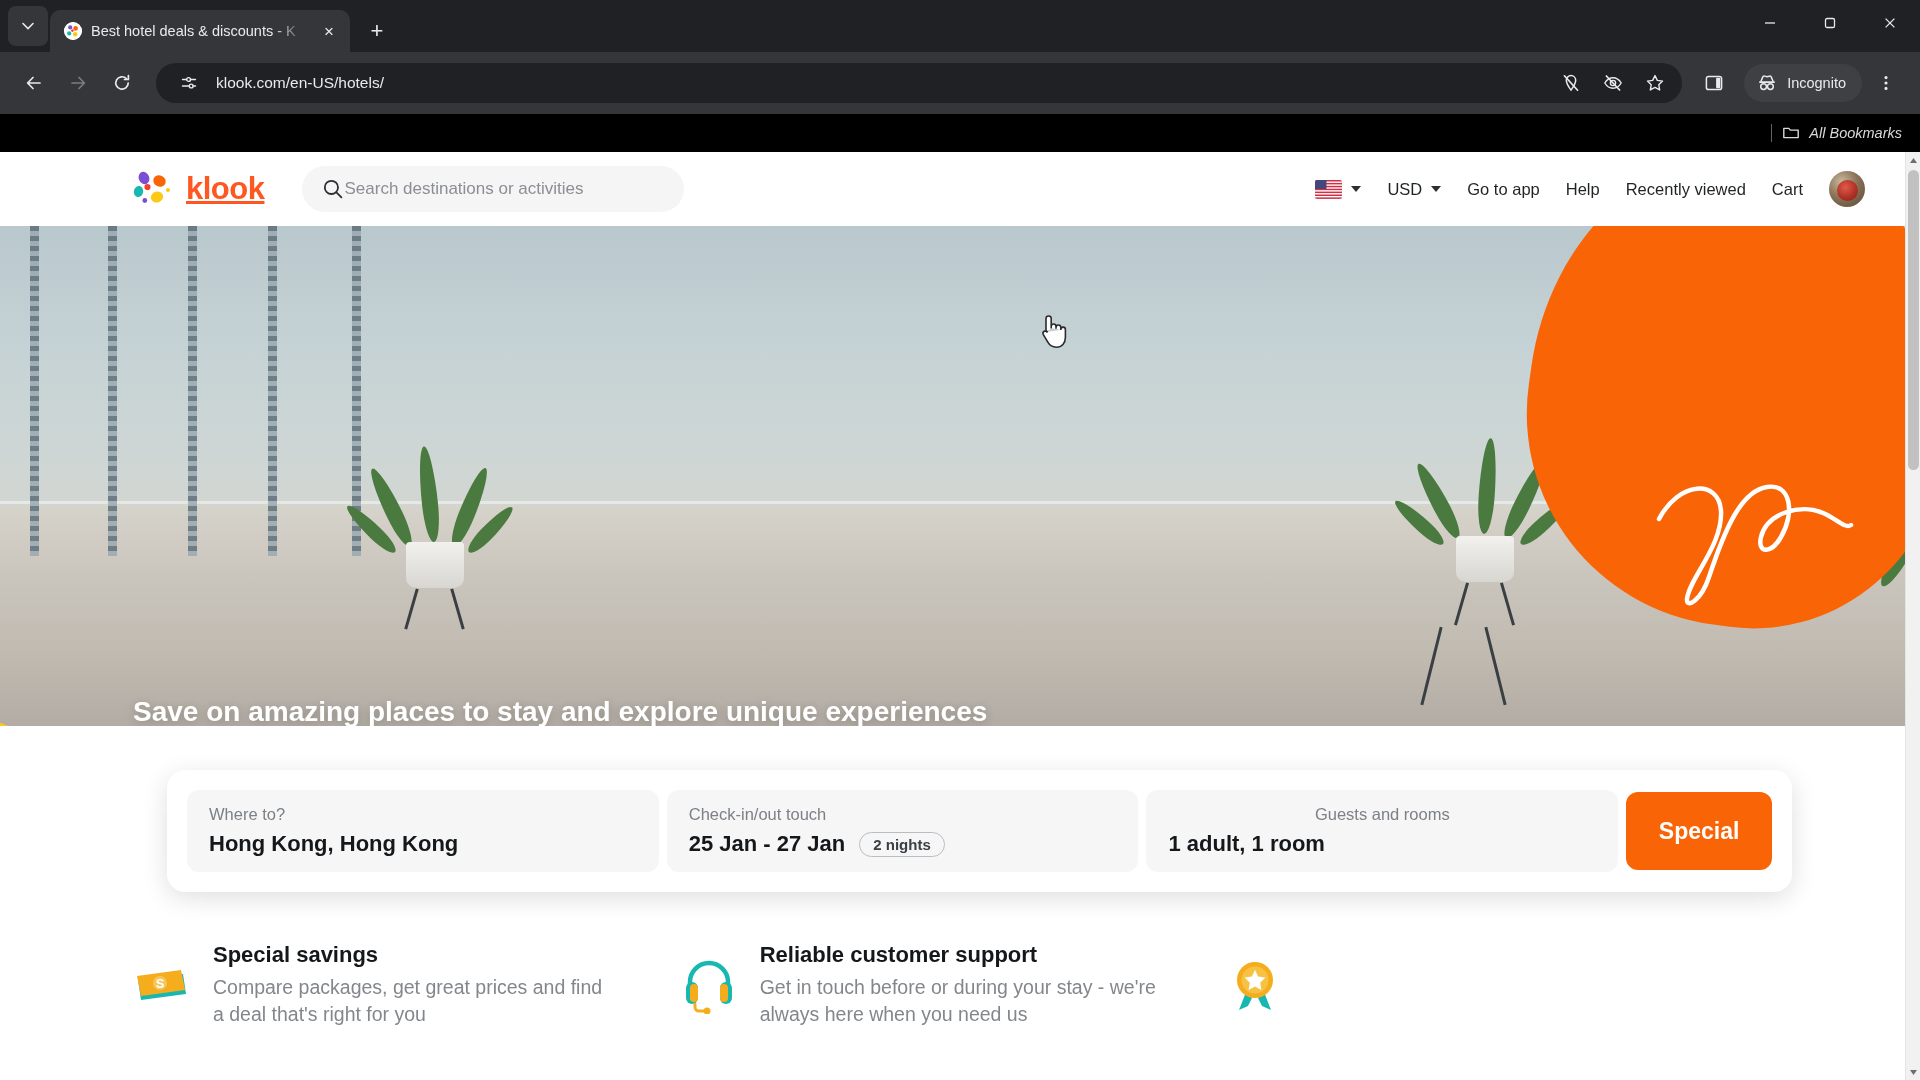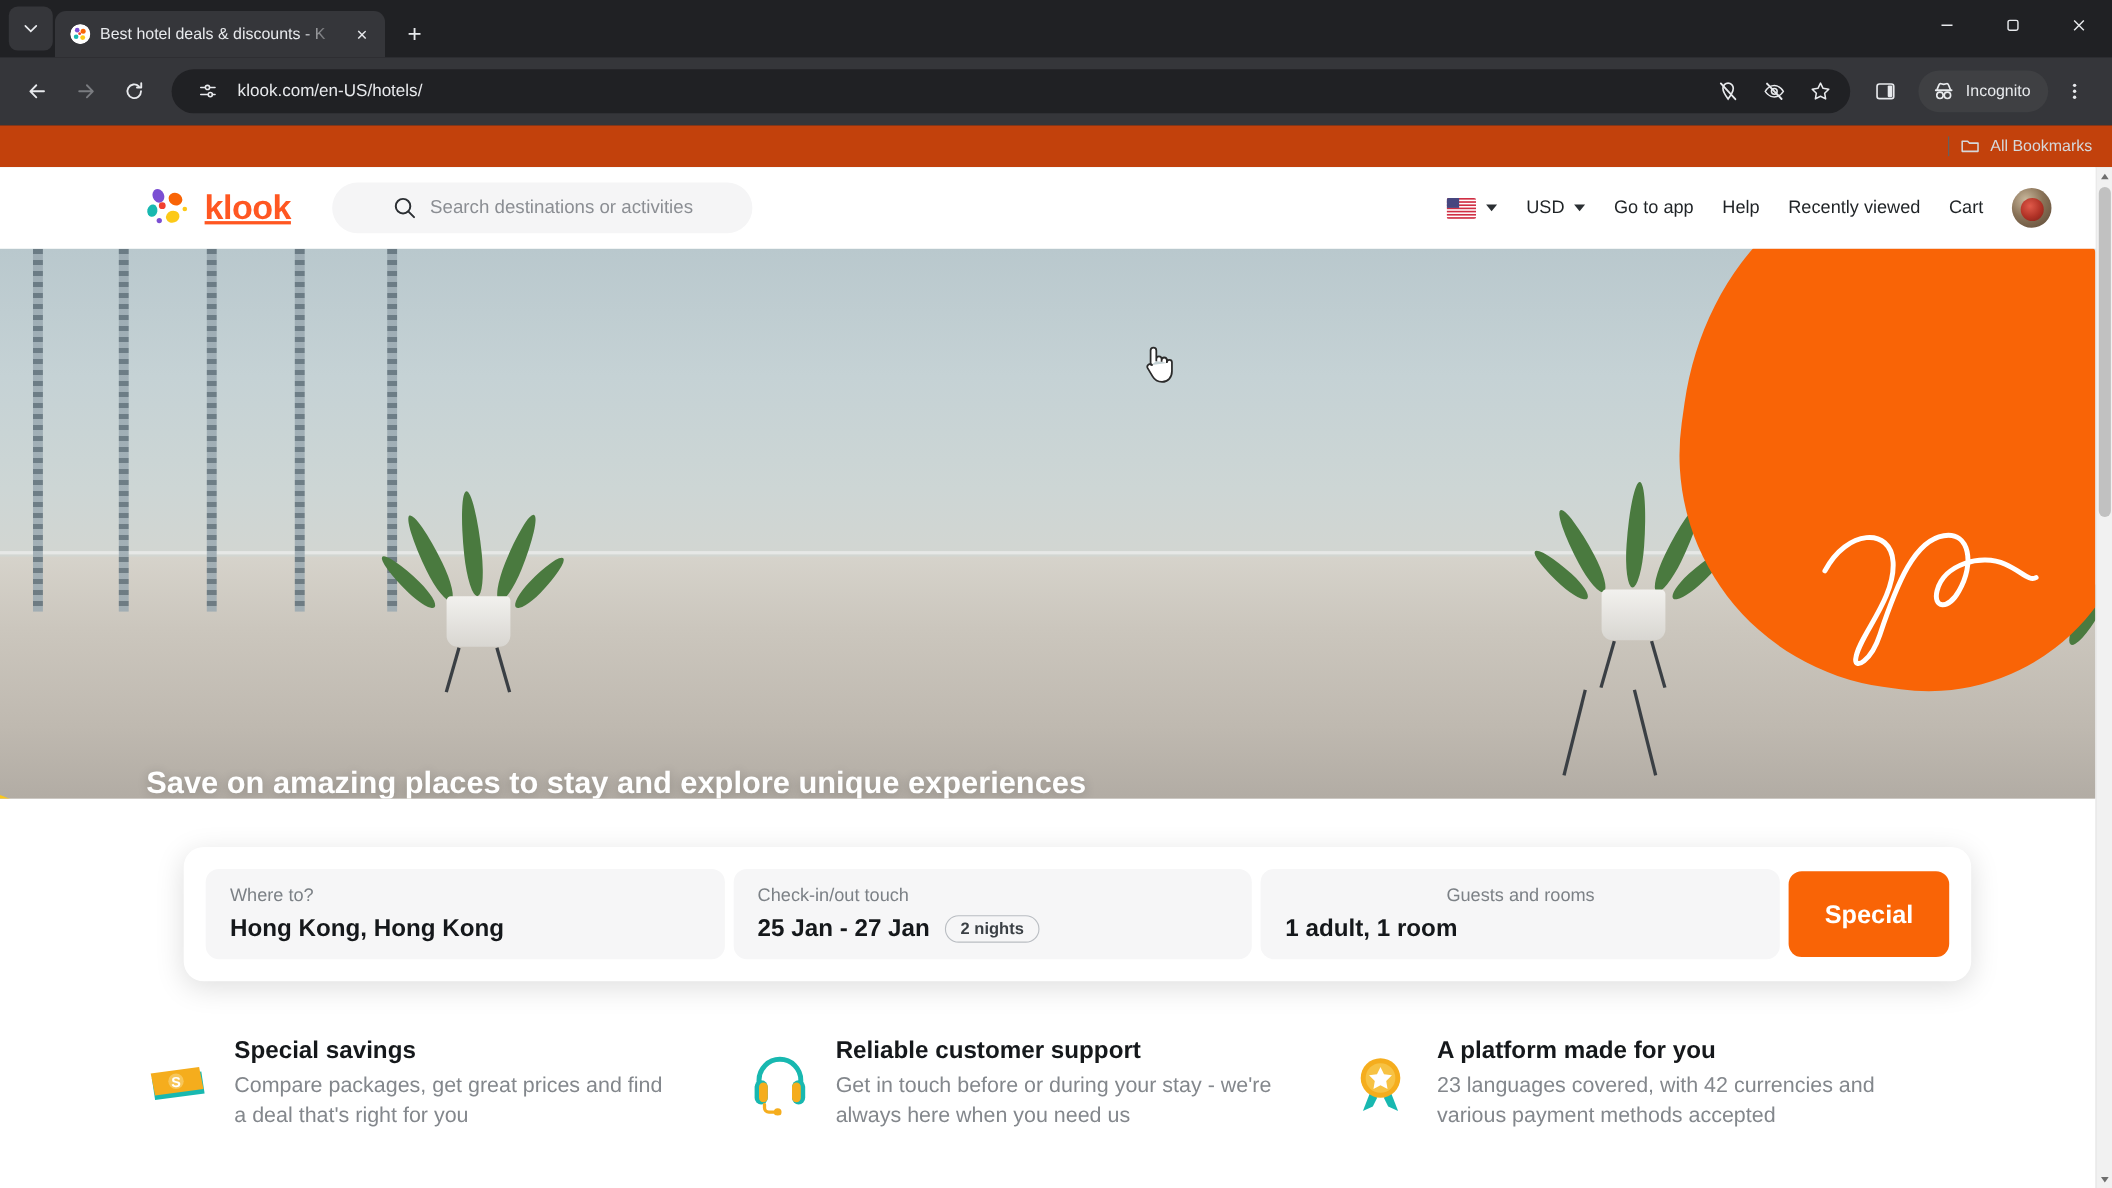--- a/index.html
+++ b/index.html
@@ -74,23 +74,23 @@
   .omnibox-url { color: #e8eaed; font-size: 15.5px; white-space: nowrap; overflow: hidden; flex: 1; }
   .ob-icon { width: 30px; height: 30px; display: flex; align-items: center; justify-content: center; color: #e8eaed; flex: none; }
   .tb-icon { width: 40px; height: 40px; border-radius: 50%; display: flex; align-items: center; justify-content: center; color: #e8eaed; flex: none; }
   .incognito-chip {
     height: 38px; border-radius: 19px; background: #3f4043;
     display: flex; align-items: center; gap: 9px; padding: 0 16px 0 12px;
     color: #e8eaed; font-size: 14.5px; flex: none; margin-left: 6px;
   }
 
   .bookmarkbar {
-    height: 38px; background: #c2410c;
+    height: 38px; background: #000000;
     display: flex; align-items: center; justify-content: flex-end;
-    padding-right: 18px; gap: 10px;
+    padding-right: 18px; gap: 10px; font-style: italic;
   }
   .bm-divider { width: 1px; height: 18px; background: #5f6368; }
   .bm-all { display: flex; align-items: center; gap: 9px; color: #d6d8db; font-size: 14.5px; }
 
   
   .viewport {
     position: absolute; left: 0; top: 152px; width: 1920px; height: 928px;
     background: #fff; overflow: hidden;
   }
   .page { position: absolute; left: 0; top: 0; width: 1905px; height: 928px; background: #fff; }
@@ -99,22 +99,22 @@
   .klook-header {
     height: 74px; background: #fff;
     display: flex; align-items: center; padding: 0 40px 0 130px;
     position: relative; z-index: 5;
   }
   .logo { display: flex; align-items: center; gap: 10px; flex: none; }
   .logo-mark { width: 46px; height: 36px; position: relative; flex: none; }
   .logo-text { font-size: 31px; font-weight: 700; color: #ff5722; letter-spacing: -0.5px; text-decoration: underline; }
   .hsearch {
     width: 382px; height: 46px; background: #f5f5f6; border-radius: 23px;
-    display: flex; align-items: center; gap: 12px; padding: 0 20px;
-    margin-left: 38px; flex: none; justify-content: center;
+    display: flex; align-items: center; padding: 0 20px;
+    margin-left: 38px; flex: none;
   }
   .hsearch-ph { color: #8b8e93; font-size: 17px; }
   .hnav { margin-left: auto; display: flex; align-items: center; gap: 26px; }
   .flagbox { display: flex; align-items: center; gap: 9px; }
   .flag {
     width: 27px; height: 19px; border-radius: 2px; overflow: hidden; position: relative;
     background: #fff;
   }
   .caret { width: 0; height: 0; border-left: 5px solid transparent; border-right: 5px solid transparent; border-top: 6px solid #2b2f33; }
   .hnav-item { font-size: 16.5px; color: #1f2326; white-space: nowrap; }
@@ -560,24 +560,20 @@
         <div class="feature">
           <span class="feat-icon">
             <svg width="58" height="58" viewBox="0 0 58 58">
               <path d="M20 36 L13 54 L22 50 L26 42 Z" fill="#18b8b0"></path>
               <path d="M38 36 L45 54 L36 50 L32 42 Z" fill="#18b8b0"></path>
               <circle cx="29" cy="24" r="18" fill="#f5ad1d"></circle>
               <circle cx="29" cy="24" r="13.5" fill="#f7c243"></circle>
               <path d="M29 14 l3.2 6.6 7.2 1-5.2 5.1 1.2 7.2-6.4-3.4-6.4 3.4 1.2-7.2-5.2-5.1 7.2-1z" fill="#fff"></path>
             </svg>
           </span>
-          <span>
-            <span class="feat-title" style="display:block">A platform made for you</span>
-            <span class="feat-desc" style="display:block;max-width:460px">23 languages covered, with 42 currencies and various payment methods accepted</span>
-          </span>
         </div>
       </div>
 
     </div>
   </div>
 
   <div class="scrollbar">
     <div class="sb-up">
       <svg width="9" height="7" viewBox="0 0 9 7">
           <path d="M4.5 1 8 6 1 6z" fill="#6e6e6e"></path>

